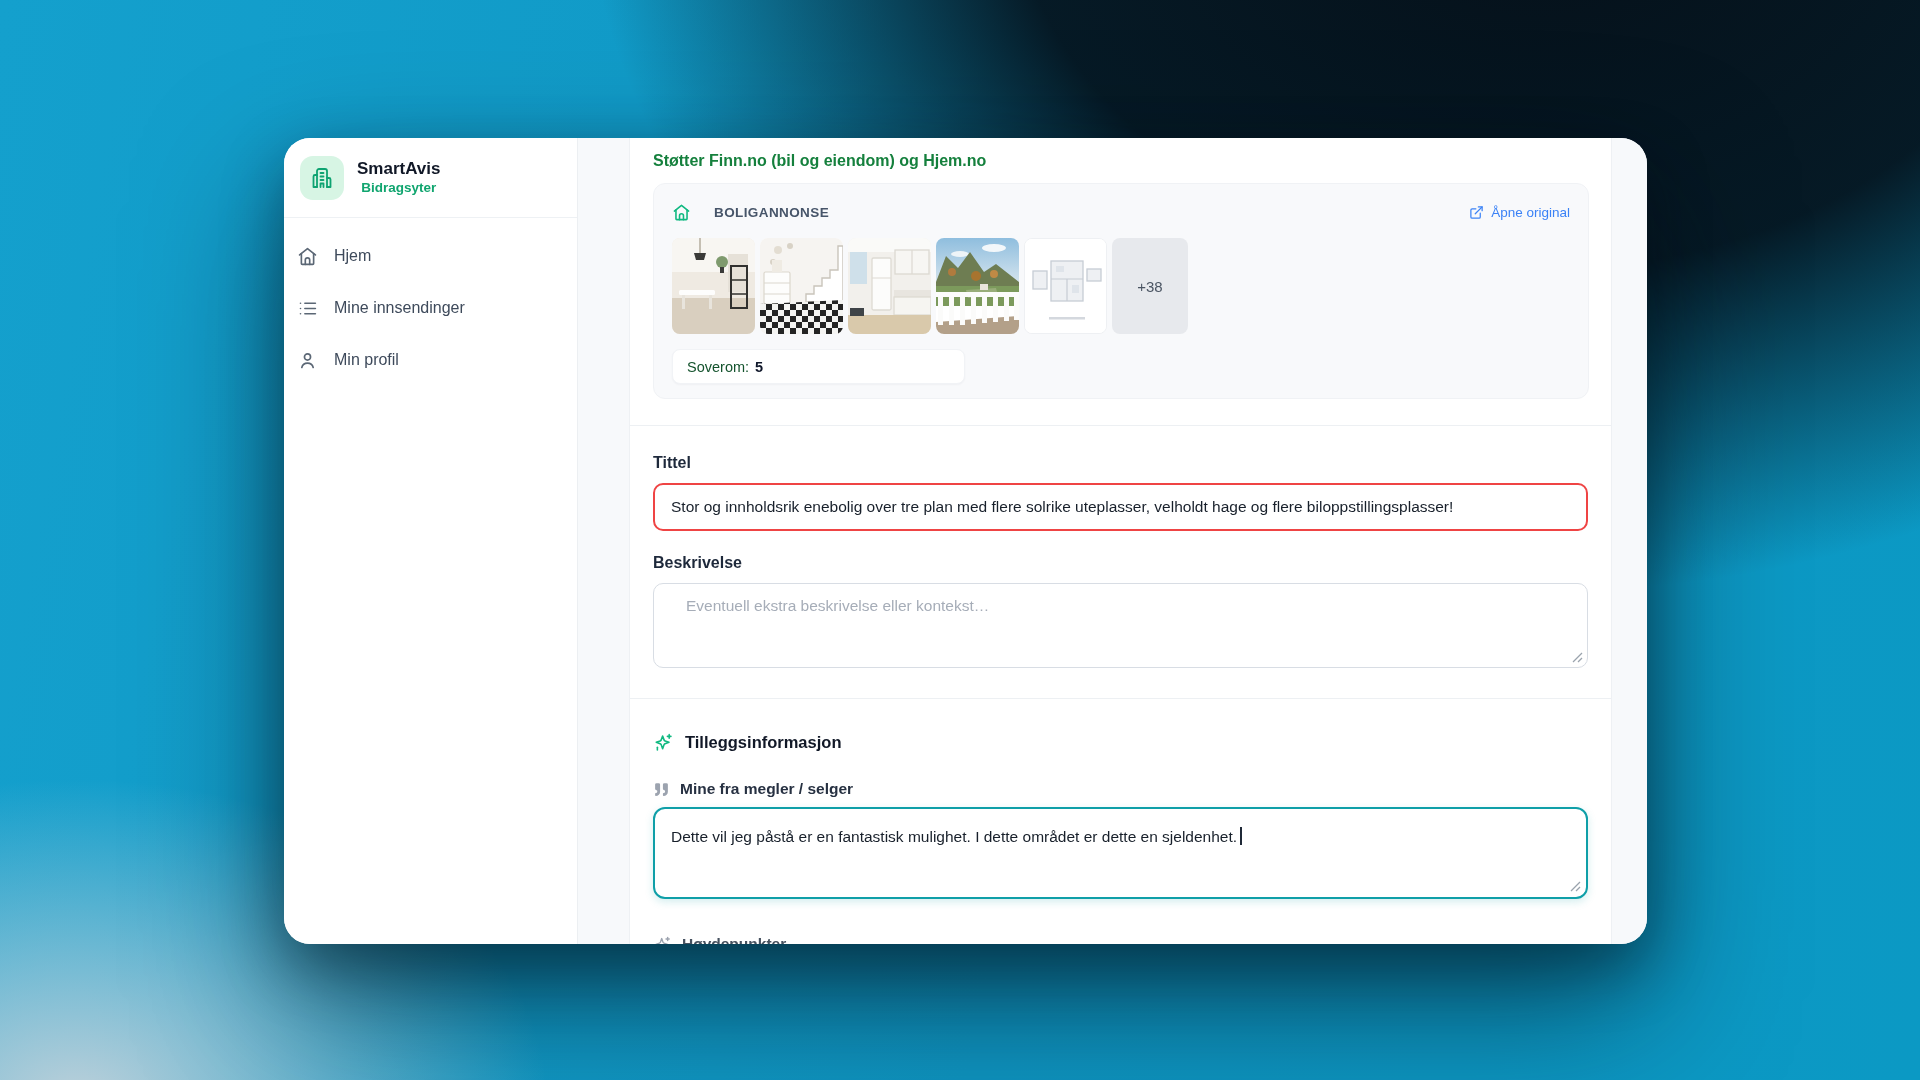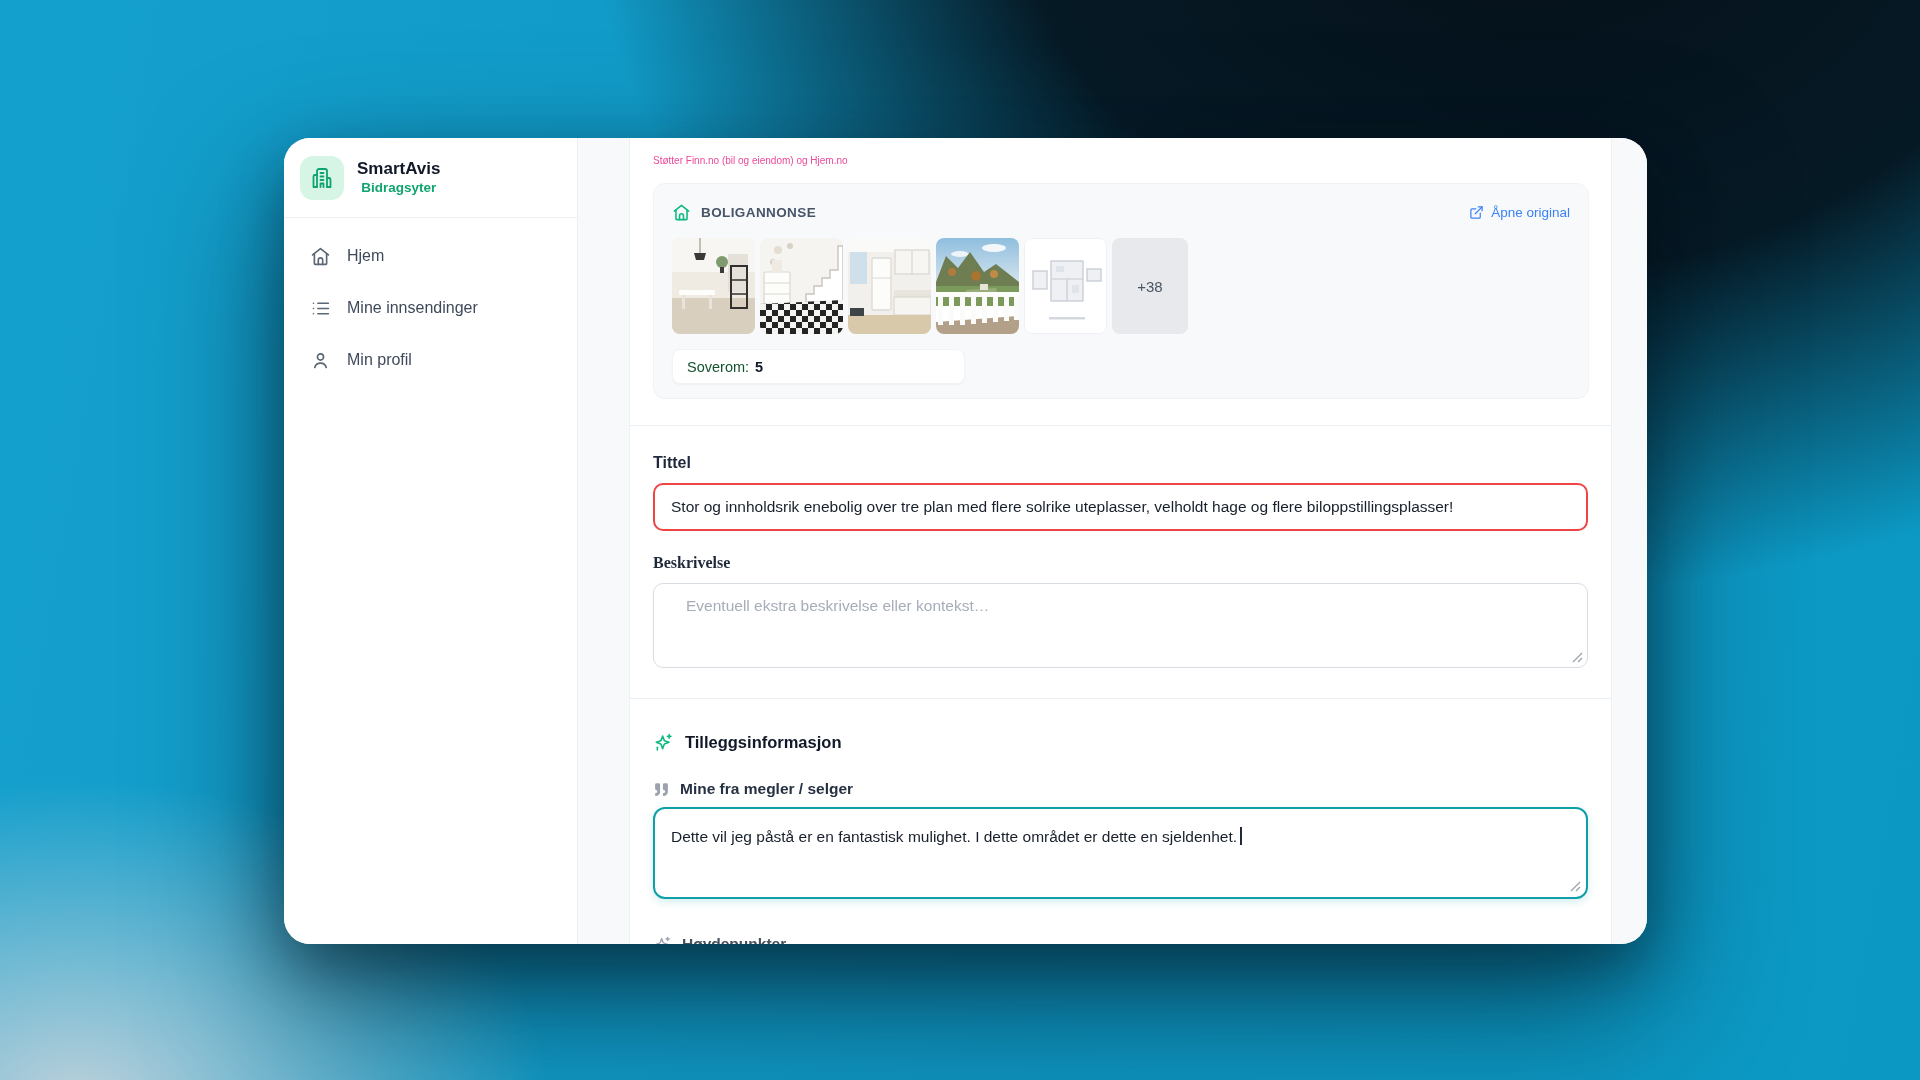--- a/index.html
+++ b/index.html
@@ -19,55 +19,55 @@
     box-shadow: 0 60px 140px rgba(2,12,22,0.55), 0 24px 60px rgba(2,12,22,0.38);
     display:flex;
   }
 
   
   .sidebar { width:294px; height:100%; background:#ffffff; border-right:1px solid #eceff2; flex:0 0 auto;text-align:center; }
   .brand { display:flex; align-items:center; gap:13px; padding:18px 16px; height:80px; border-bottom:1px solid #eef1f4; }
   .brand-logo { width:44px; height:44px; border-radius:13px; background:#d7f5e4; display:flex; align-items:center; justify-content:center; color:#0ea371; flex:0 0 auto; }
   .brand-name { font-size:17px; font-weight:700; color:#111827; line-height:1.2; }
   .brand-role { font-size:13.5px; font-weight:600; color:#10a56f; line-height:1.3; }
-  .nav { padding:16px 14px; }
+  .nav { padding:16px 1px; }
   .nav-item { display:flex; align-items:center; gap:16px; height:44px; padding:0 12px; margin-bottom:8px; border-radius:12px; color:#3e4a5b; cursor:pointer; }
   .nav-item .nav-icon { width:21px; height:21px; color:#5b6775; flex:0 0 auto; }
   .nav-label { font-size:16px; font-weight:500; }
   .nav-item.active { background:#f1f3f6; }
   .nav-item.active .nav-label { font-weight:600; color:#1f2937; }
 
   
   .main { flex:1; height:100%; background:#f7f9fb; padding:0 35px 0 51px; }
   .panel { background:#ffffff; border-left:1px solid #eef1f4; border-right:1px solid #eef1f4; height:100%; padding:13px 0 0; }
   .pad { padding-left:23px; padding-right:22px; }
-  .support-note { font-size:10px; color:#ec4899; line-height:20px; }
+  .support-note { font-size:16px; color:#15803d; line-height:20px;font-weight:bold; }
 
   
   .listing-card { margin:12px 22px 0 23px; height:216px; background:#f8f9fb; border:1px solid #f0f2f5; border-radius:12px; padding:17px 18px 16px; }
   .listing-head { display:flex; align-items:center; justify-content:space-between; height:22px; }
-  .listing-type { display:flex; align-items:center; gap:10px; }
+  .listing-type { display:flex; align-items:center; gap:23px; }
   .listing-type .house { width:19px; height:19px; color:#10b981; }
   .listing-type-label { font-size:13.5px; font-weight:600; letter-spacing:0.4px; color:#475569; }
   .open-original { display:flex; align-items:flex-end; gap:7px; color:#3b82f6; font-size:13.5px; font-weight:500; cursor:pointer; text-decoration:none; }
   .open-original .ext { width:15px; height:15px; }
   .thumbs { display:flex; gap:5px; margin-top:15px; }
   .thumb { width:83px; height:96px; border-radius:8px; overflow:hidden; flex:0 0 auto; cursor:pointer; background:#fff; }
   .thumb svg { display:block; width:83px; height:96px; }
   .thumb.plan { border:1px solid #eef0f3; }
   .thumb-more { width:76px; height:96px; border-radius:8px; background:#e7e9ed; color:#4b5563; font-size:15px; font-weight:500; display:flex; align-items:center; justify-content:center; cursor:pointer; }
   .fact-chip { margin-top:15px; width:293px; height:35px; background:#ffffff; border:1px solid #f1f3f6; border-radius:8px; box-shadow:0 1px 2px rgba(16,24,40,0.04); display:flex; align-items:center; padding:0 14px; font-size:14.5px; }
   .fact-label { color:#14532d; }
   .fact-value { color:#0f172a; font-weight:700; margin-left:6px; }
 
   
   .section-fields { margin-top:26px; border-top:1px solid #edf0f3; border-bottom:1px solid #edf0f3; padding:27px 23px 30px 23px; }
   .field-label { font-size:16px; font-weight:600; color:#1e293b; line-height:20px; }
   .text-input { margin-top:10px; width:100%; height:48px; border:2px solid #ef4444; border-radius:10px; background:#fff; padding:0 16px; font-family:"Liberation Sans",sans-serif; font-size:15.5px; color:#18202b; outline:none; }
-  .label-desc { margin-top:22px;font-family:Liberation Serif, serif; }
+  .label-desc { margin-top:22px; }
   .area-wrap { position:relative; margin-top:10px; }
   .text-area { width:100%; height:85px; border:1px solid #d8dde4; border-radius:10px; background:#fff; padding:13px 32px; font-family:"Liberation Sans",sans-serif; font-size:15.5px; color:#18202b; resize:none; outline:none; display:block; }
   .text-area::placeholder { color:#a6adb8; }
   .grip { position:absolute; right:5px; bottom:5px; width:11px; height:11px; color:#9aa3ad; pointer-events:none; }
 
   
   .section-extra { padding:32px 23px 0 23px; }
   .extra-head { display:flex; align-items:center; gap:11px; height:22px; }
   .extra-head .spark { width:21px; height:21px; color:#10b981; flex:0 0 auto; }
   .extra-title { font-size:16.5px; font-weight:700; color:#111827; }

